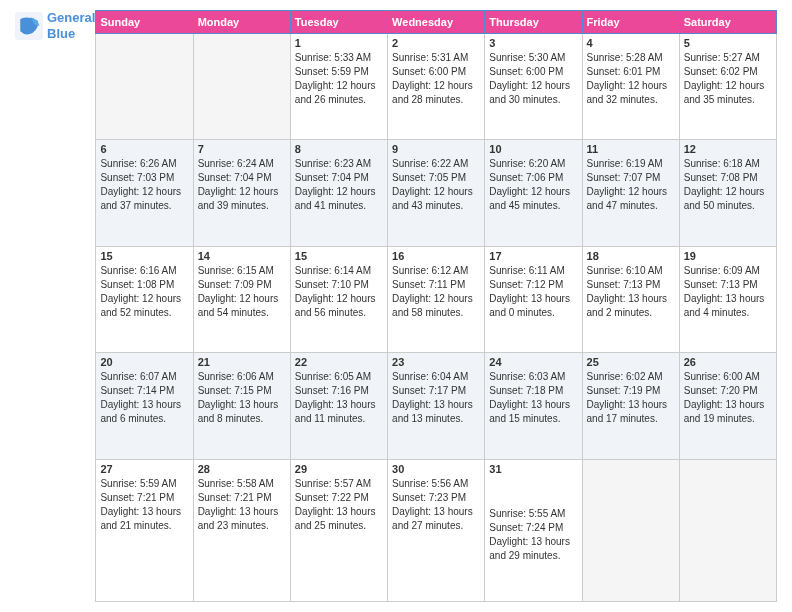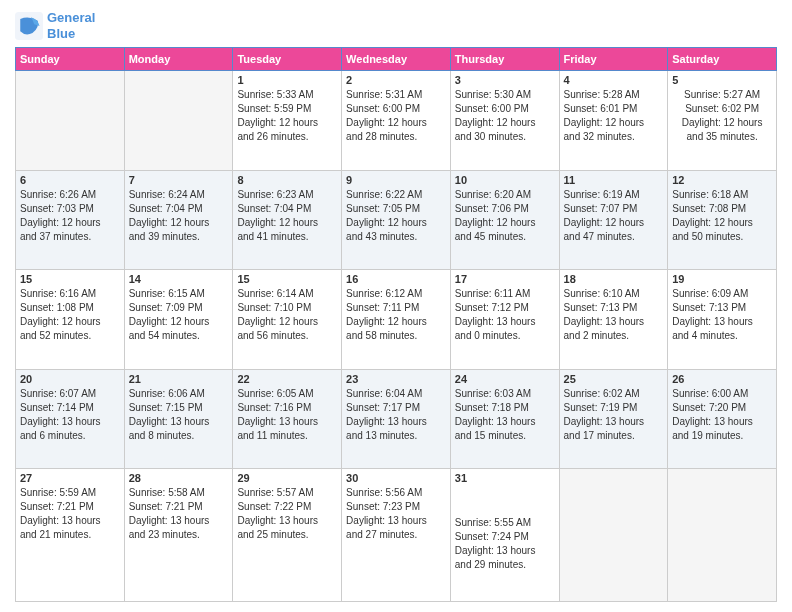--- a/index.html
+++ b/index.html
@@ -8,21 +8,21 @@
       background: #fff;
       width: 792px;
       height: 612px;
       overflow: hidden;
     }
     .page {
       width: 792px;
       height: 612px;
       padding: 10px 15px;
       display: flex;
-      flex-direction: column;
+      flex-direction: row;
     }
     .header {
       display: flex;
       justify-content: space-between;
       align-items: flex-start;
       margin-bottom: 6px;
     }
     .logo {
       display: flex;
       align-items: center;
@@ -161,21 +161,21 @@
           </td>
           <td>
             <span class="day-number">4</span>
             <div class="day-info" style="white-space: pre-line;">Sunrise: 5:28 AM
 Sunset: 6:01 PM
 Daylight: 12 hours
 and 32 minutes.</div>
           </td>
           <td>
             <span class="day-number">5</span>
-            <div class="day-info" style="white-space: pre-line; text-align: center;">Sunrise: 5:27 AM
+            <div class="day-info" style="white-space: pre-line;">Sunrise: 5:27 AM
 Sunset: 6:02 PM
 Daylight: 12 hours
 and 35 minutes.</div>
           </td>
         </tr>
         <tr class="row-shade">
           <td>
             <span class="day-number">6</span>
             <div class="day-info" style="white-space: pre-line;">Sunrise: 6:26 AM
 Sunset: 7:03 PM

